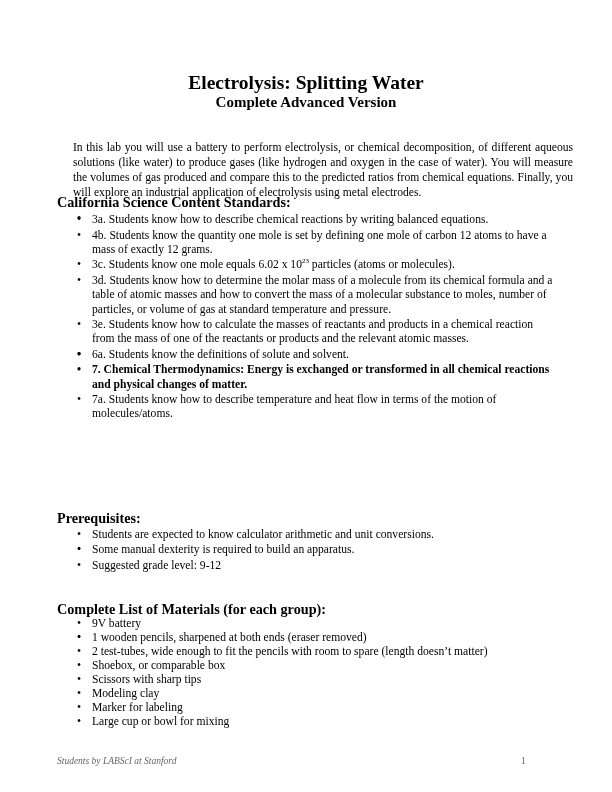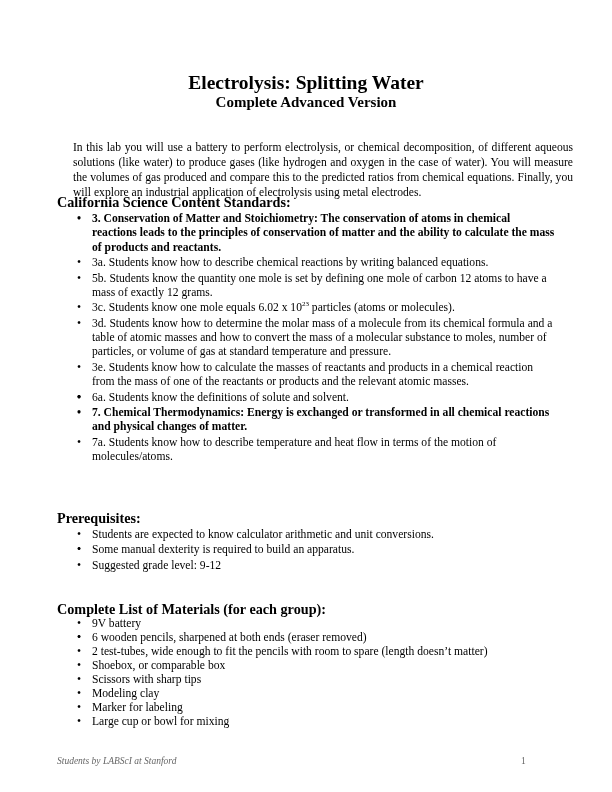--- a/index.html
+++ b/index.html
@@ -25,23 +25,23 @@
 </head>
 <body>
 
 <div class="page">
   <div class="title">Electrolysis: Splitting Water</div>
   <div class="subtitle">Complete Advanced Version</div>
   <p class="intro">In this lab you will use a battery to perform electrolysis, or chemical decomposition, of different aqueous solutions (like water) to produce gases (like hydrogen and oxygen in the case of water). You will measure the volumes of gas produced and compare this to the predicted ratios from chemical equations. Finally, you will explore an industrial application of electrolysis using metal electrodes.</p>
 
   <h2 class="heading" style="top:182px;">California Science Content Standards:</h2>
   <ul class="list" style="top:200px;">
-    <li class="bold"><span class="bullet">•</span><span>3. Conservation of Matter and Stoichiometry: The conservation of atoms in chemical reactions leads to the principles of conservation of matter and the ability to calculate the mass of products and reactants.</span></li>
+    <li class="bold"><span class="bullet">•</span></li>
     <li><span class="bullet">•</span><span>3a. Students know how to describe chemical reactions by writing balanced equations.</span></li>
-    <li><span class="bullet">•</span><span>5b. Students know the quantity one mole is set by defining one mole of carbon 12 atoms to have a mass of exactly 12 grams.</span></li>
+    <li><span class="bullet">•</span><span>4b. Students know the quantity one mole is set by defining one mole of carbon 12 atoms to have a mass of exactly 12 grams.</span></li>
     <li><span class="bullet">•</span><span>3c. Students know one mole equals 6.02 x 10</span><sup>23</sup><span> particles (atoms or molecules).</span></li>
     <li><span class="bullet">•</span><span>3d. Students know how to determine the molar mass of a molecule from its chemical formula and a table of atomic masses and how to convert the mass of a molecular substance to moles, number of particles, or volume of gas at standard temperature and pressure.</span></li>
     <li><span class="bullet">•</span><span>3e. Students know how to calculate the masses of reactants and products in a chemical reaction from the mass of one of the reactants or products and the relevant atomic masses.</span></li>
     <li><span class="bullet">•</span></li>
     <li class="bold"><span class="bullet">•</span></li>
     <li><span class="bullet">•</span><span>6a. Students know the definitions of solute and solvent.</span></li>
     <li class="bold"><span class="bullet">•</span><span>7. Chemical Thermodynamics: Energy is exchanged or transformed in all chemical reactions and physical changes of matter.</span></li>
     <li><span class="bullet">•</span><span>7a. Students know how to describe temperature and heat flow in terms of the motion of molecules/atoms.</span></li>
   </ul>
 
@@ -50,21 +50,21 @@
     <li><span class="bullet">•</span><span>Students are expected to know calculator arithmetic and unit conversions.</span></li>
     <li><span class="bullet">•</span></li>
     <li><span class="bullet">•</span><span>Some manual dexterity is required to build an apparatus.</span></li>
     <li><span class="bullet">•</span><span>Suggested grade level: 9-12</span></li>
   </ul>
 
   <h2 class="heading" style="top:589px;">Complete List of Materials (for each group):</h2>
   <ul class="list tight" style="top:605px;">
     <li><span class="bullet">•</span><span>9V battery</span></li>
     <li><span class="bullet">•</span></li>
-    <li><span class="bullet">•</span><span>6 wooden pencils, sharpened at both ends (eraser removed)</span></li>
+    <li><span class="bullet">•</span><span>1 wooden pencils, sharpened at both ends (eraser removed)</span></li>
     <li><span class="bullet">•</span><span>2 test-tubes, wide enough to fit the pencils with room to spare (length doesn’t matter)</span></li>
     <li><span class="bullet">•</span><span>Shoebox, or comparable box</span></li>
     <li><span class="bullet">•</span><span>Scissors with sharp tips</span></li>
     <li><span class="bullet">•</span><span>Modeling clay</span></li>
     <li><span class="bullet">•</span><span>Marker for labeling</span></li>
     <li><span class="bullet">•</span><span>Large cup or bowl for mixing</span></li>
   </ul>
 
   <div class="footer-left">Students by LABScI at Stanford</div>
   <div class="footer-right">1</div>

